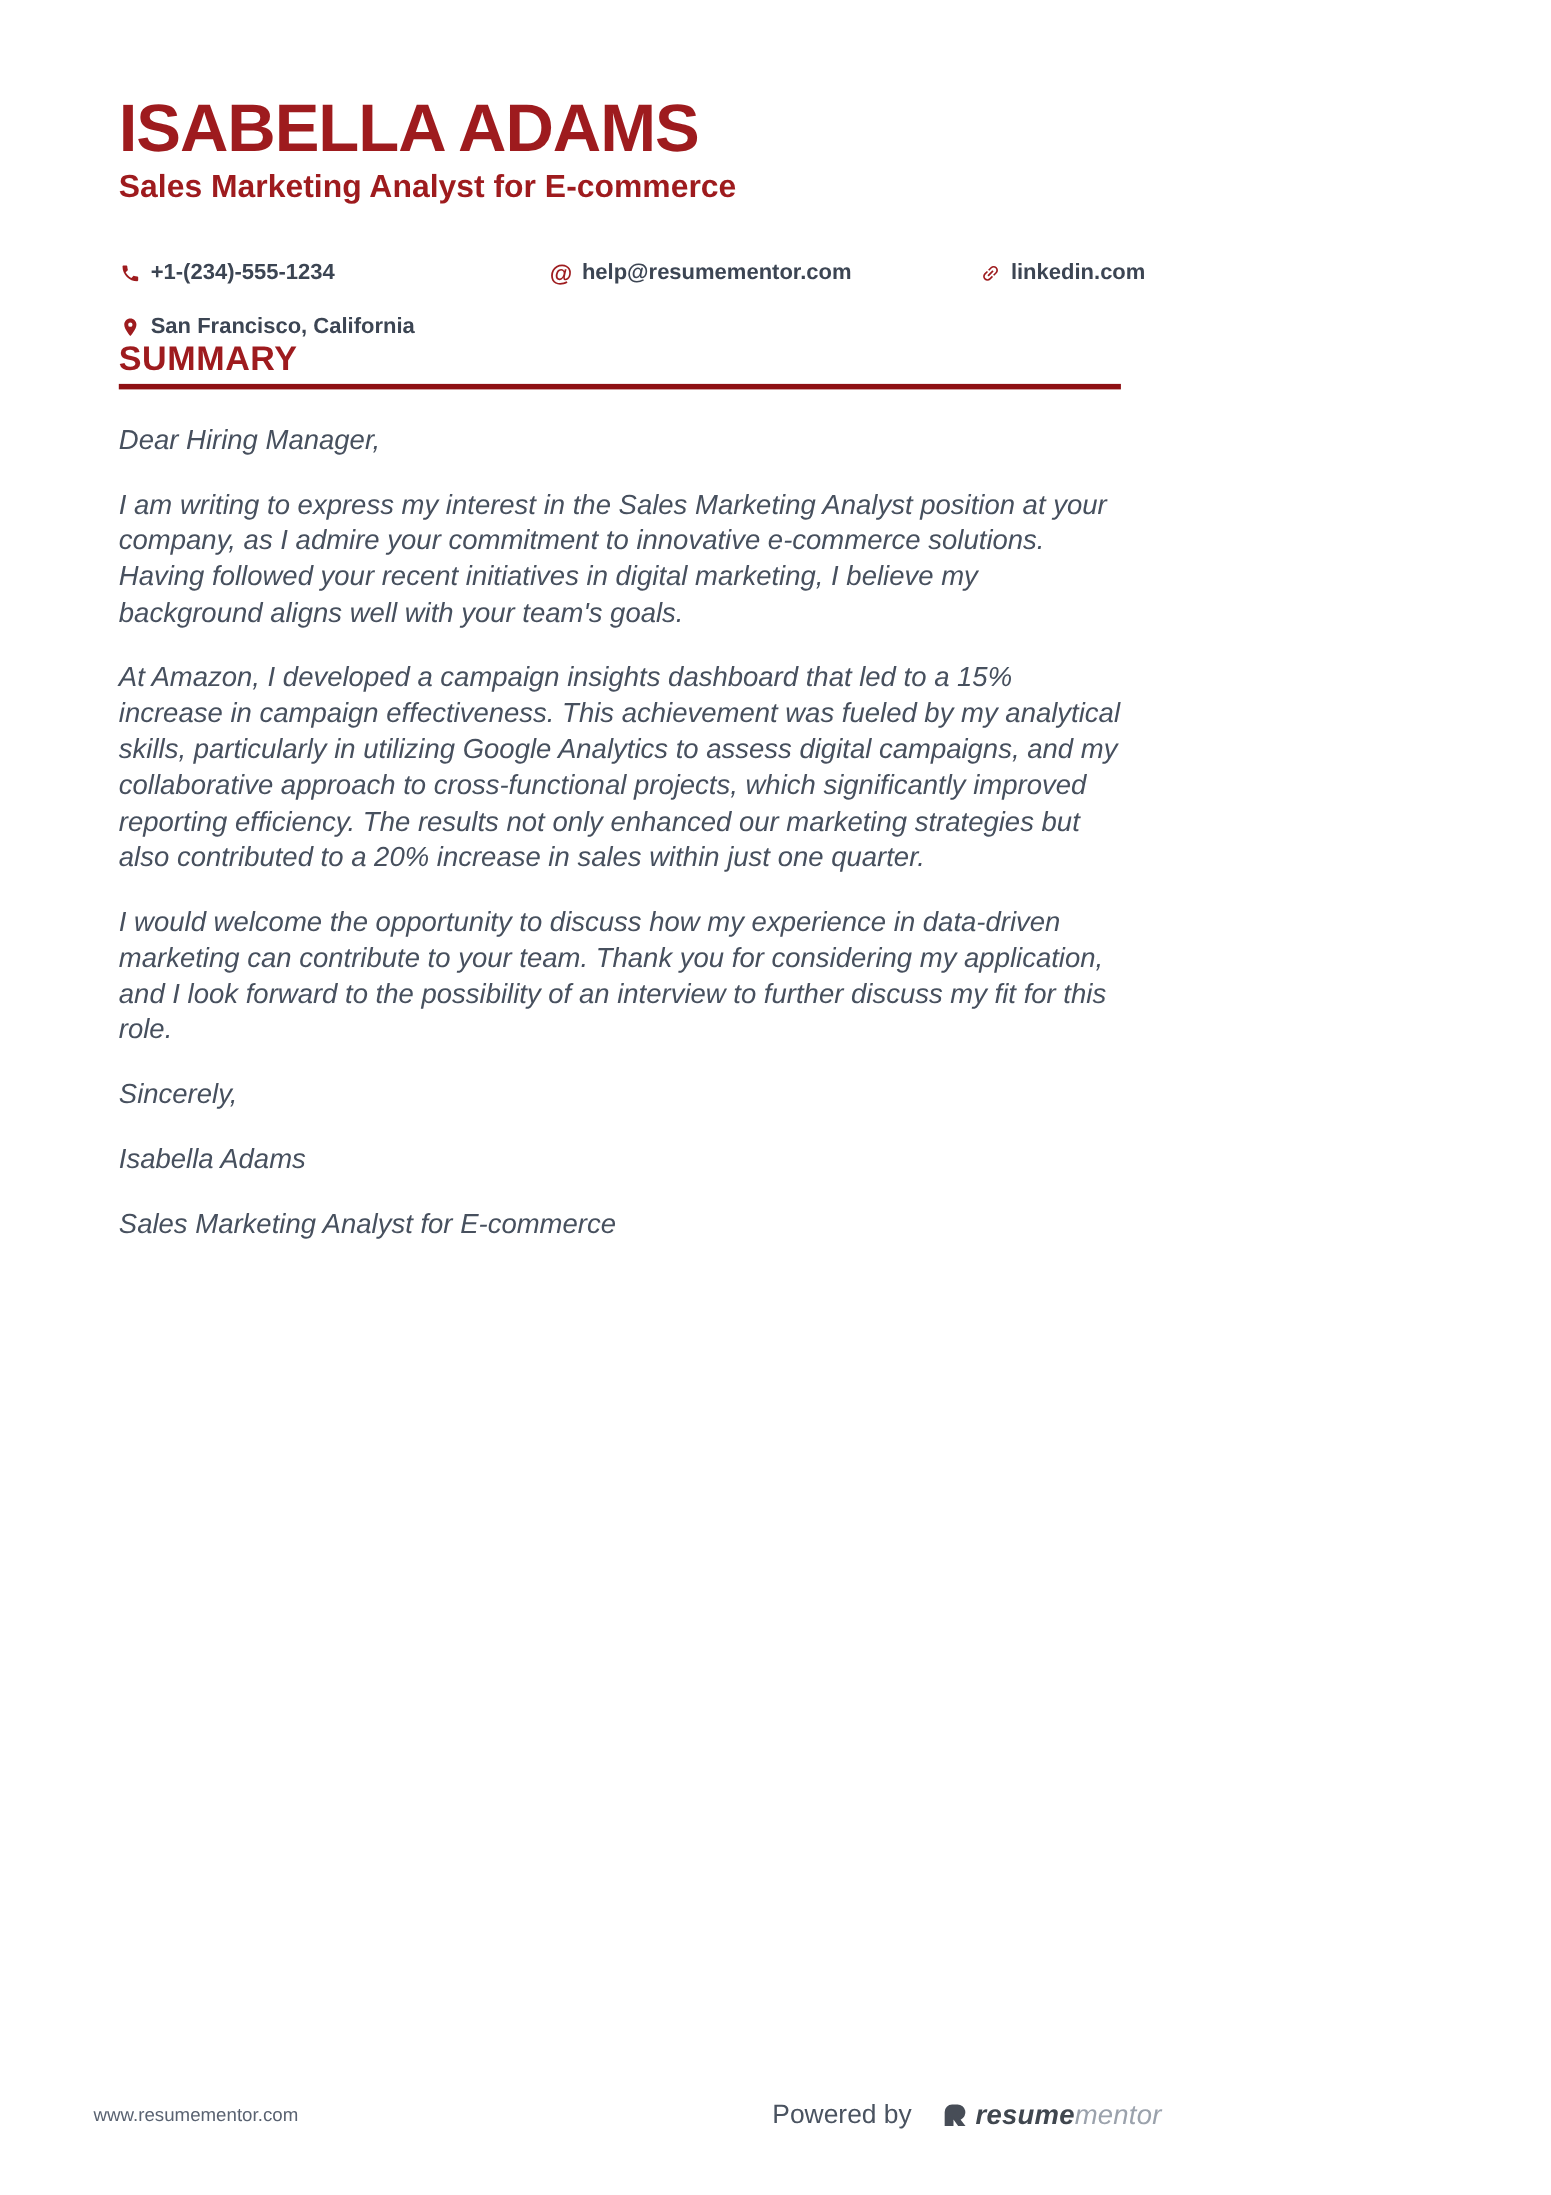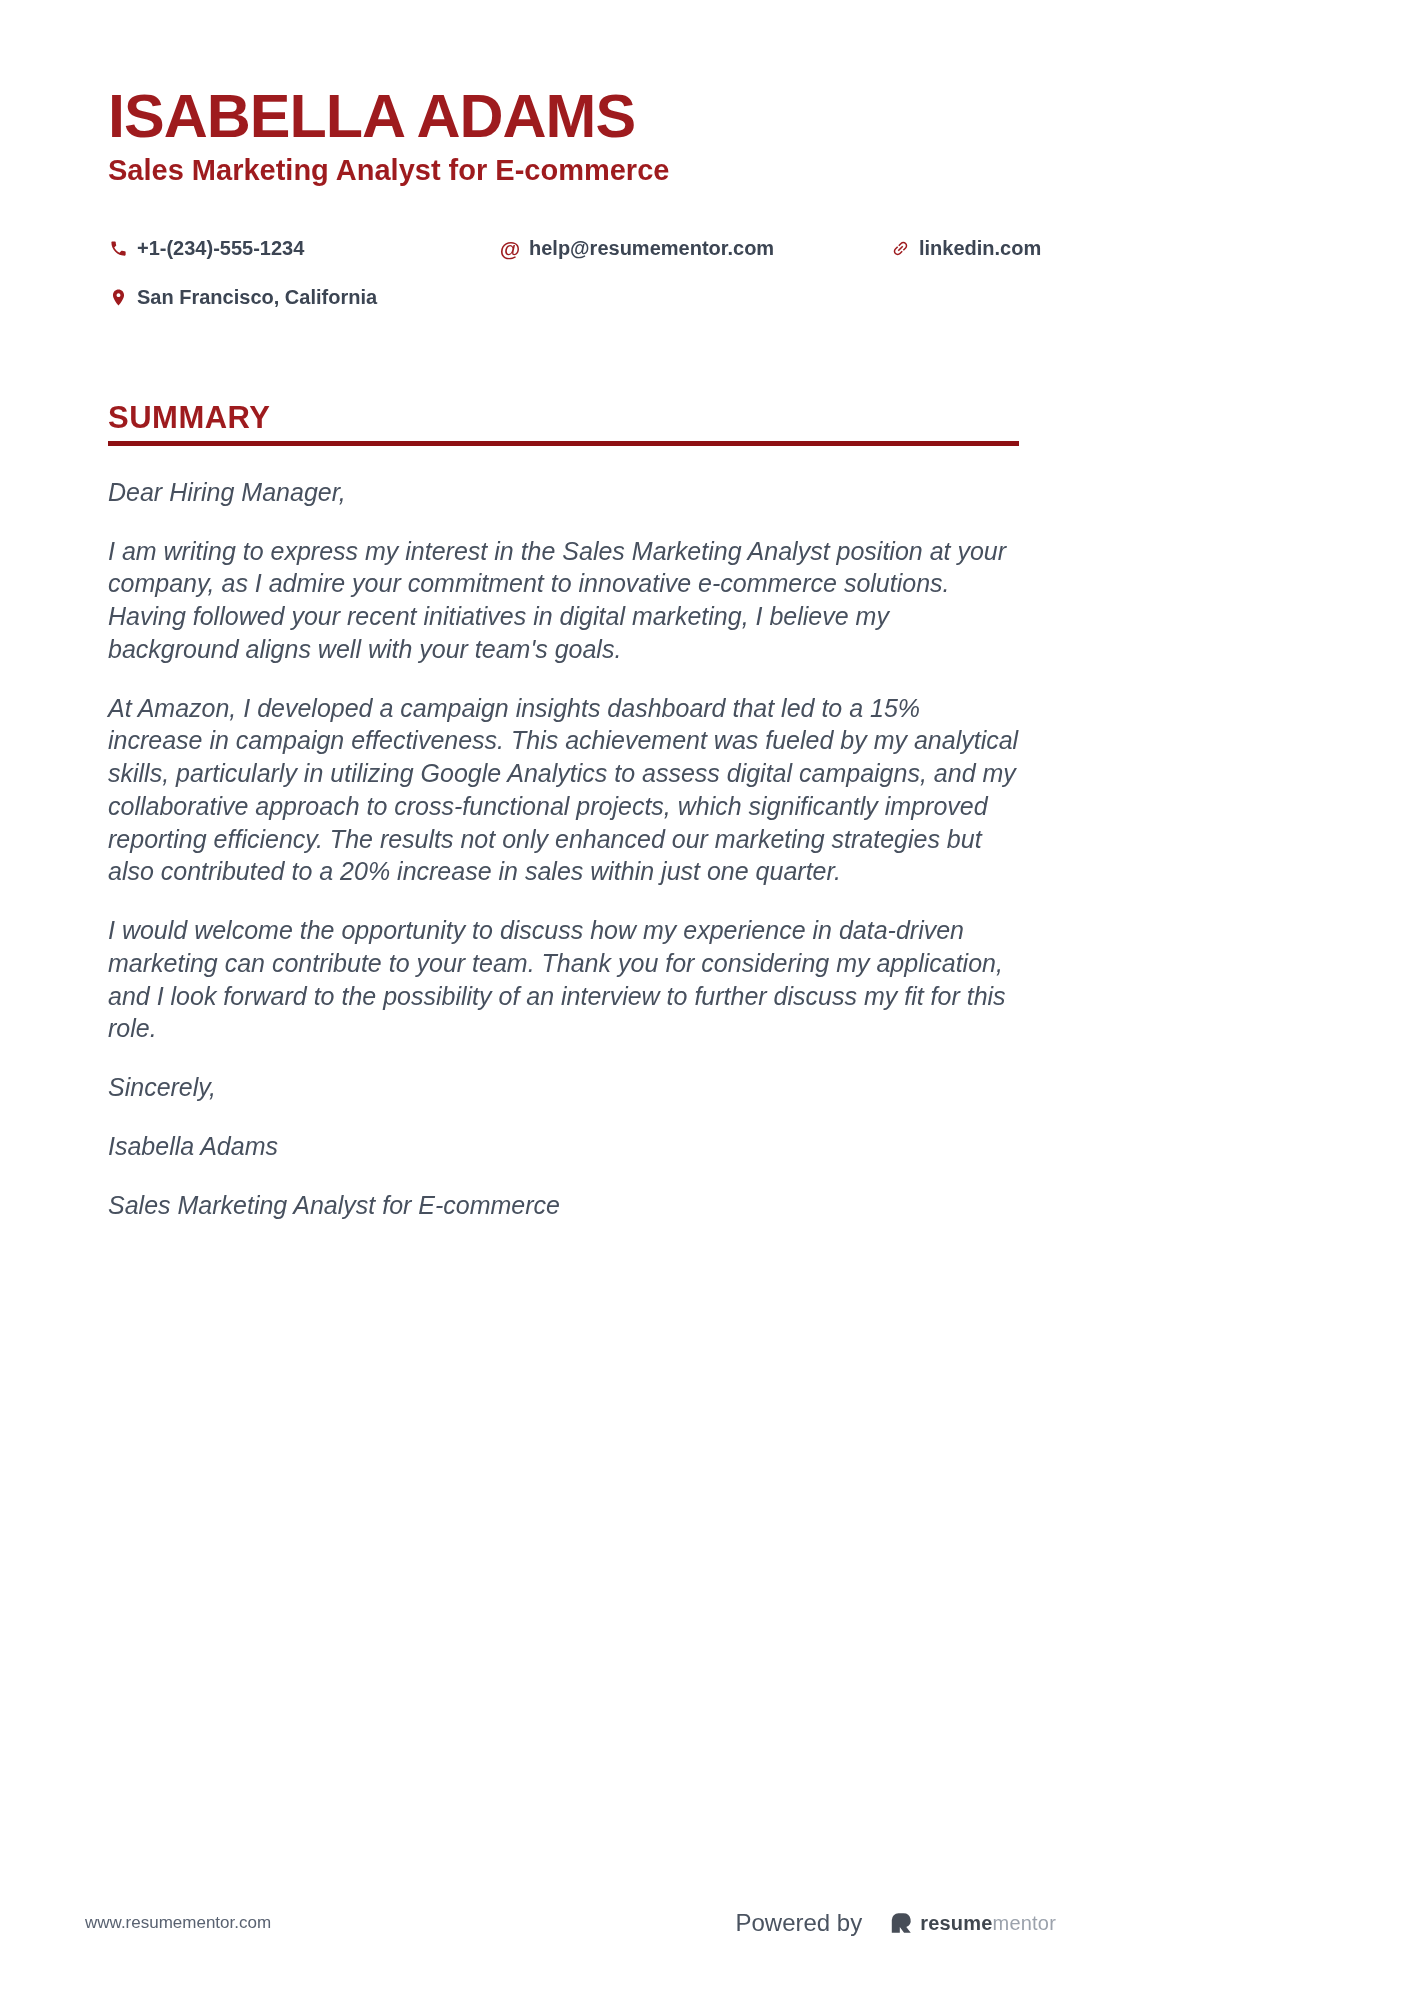--- a/index.html
+++ b/index.html
@@ -51,21 +51,21 @@
   }
   .cicon svg{width:19px;height:19px;fill:#9E1B1E;}
   .at-glyph{
     font-size:21px;
     font-weight:700;
     color:#9E1B1E;
     line-height:1;
   }
   .contact-location{grid-column:1;}
   
-  .summary{margin-top:92px;}
+  .summary{}
   .section-heading{
     margin:0 0 6px 0;
     font-size:31px;
     line-height:1.1;
     font-weight:700;
     letter-spacing:0.5px;
     color:#9E1B1E;
   }
   .section-rule{
     height:5px;
@@ -104,23 +104,24 @@
   }
   .brand{
     display:flex;
     align-items:center;
     gap:6px;
     cursor:pointer;
   }
   .brand-mark{width:26px;height:26px;display:inline-flex;}
   .brand-mark svg{width:26px;height:26px;fill:#474D57;}
   .brand-text{
-    font-size:20px;
+    font-size:25px;
     letter-spacing:0.2px;
     line-height:1;
+    font-style:italic;
   }
   .brand-resume{font-weight:700;color:#40474F;}
   .brand-mentor{font-weight:400;color:#9BA2AC;}
 </style>
 </head>
 <body>
 
 <div class="page">
 
   <header>

